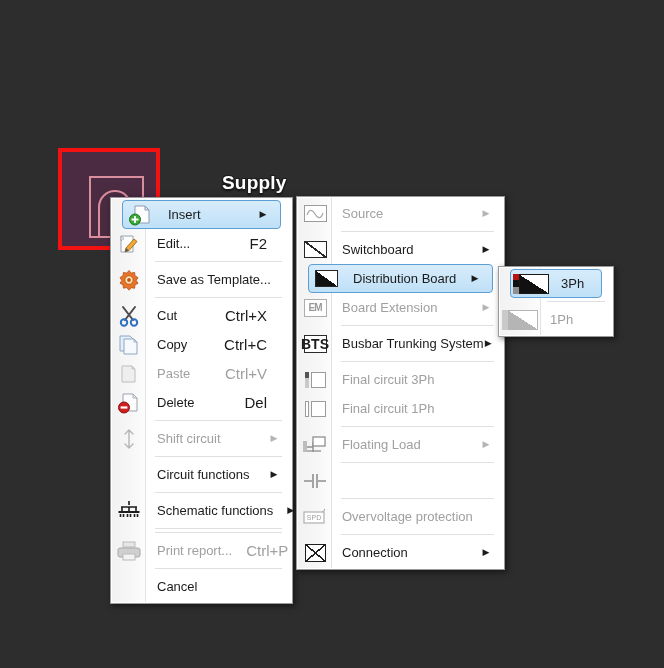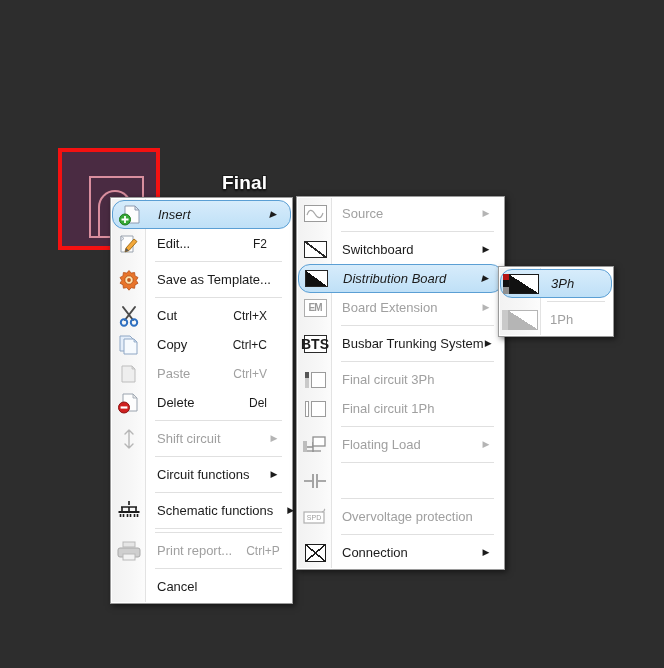--- a/index.html
+++ b/index.html
@@ -75,30 +75,29 @@
     margin:0 1px;
     box-sizing:border-box;
     white-space:nowrap;
   }
   .mi .ico{
     width:34px;min-width:34px;height:26px;
     display:flex;align-items:center;justify-content:center;
     position:relative;z-index:2;
   }
   .mi .lbl{flex:1;padding-left:10px;}
-  .mi .acc{color:#1b1b1b;padding-left:14px;font-size:12px;}
+  .mi .acc{color:#1b1b1b;padding-left:14px;font-size:15px;}
   .mi .arw{width:14px;text-align:center;font-size:9px;color:#1b1b1b;line-height:1;}
   .mi.dis .lbl,.mi.dis .acc{color:#a0a0a0;}
   .mi.dis .arw{color:#b4b4b4;}
   .mi.sel{
     background:linear-gradient(to bottom,#d7ecfb 0%,#bfe0f7 100%);
     border:1px solid #5b9fd4;
-    border-radius:12px;
-    margin:0 1px;
-    font-style:italic;
+    border-radius:4px;
+    margin:0 11px;
   }
   .sep{
     height:1px;background:#e0e0e0;
     margin:3px 10px 3px 44px;
   }
 
   
   #menu1{left:110px;top:197px;width:183px;}
   #menu1 .mi{height:29px;}
   #menu1 .lbl{padding-left:11px;}
@@ -145,21 +144,21 @@
 </head>
 <body>
 
 <div id="canvas">
 
   <div class="sel-box"></div>
   <div class="sel-inner"></div>
   <div class="sel-arc"></div>
   <div class="sel-stem"></div>
 
-  <div class="supply-label">Final</div>
+  <div class="supply-label">Supply</div>
 </div>
 
 <div class="menu" id="menu1">
   <div class="gutter"></div>
   <div id="menu1-items">
       <div class="mi sel">
         <span class="ico">
           <svg width="24" height="22" viewBox="0 0 24 22">
             <path d="M7 2 h10 l4 4 v13 h-14z" fill="#fdfdfd" stroke="#8d9bb0" stroke-width="1"></path>
             <path d="M17 2 v4 h4z" fill="#dde6f2" stroke="#8d9bb0" stroke-width="1"></path>

